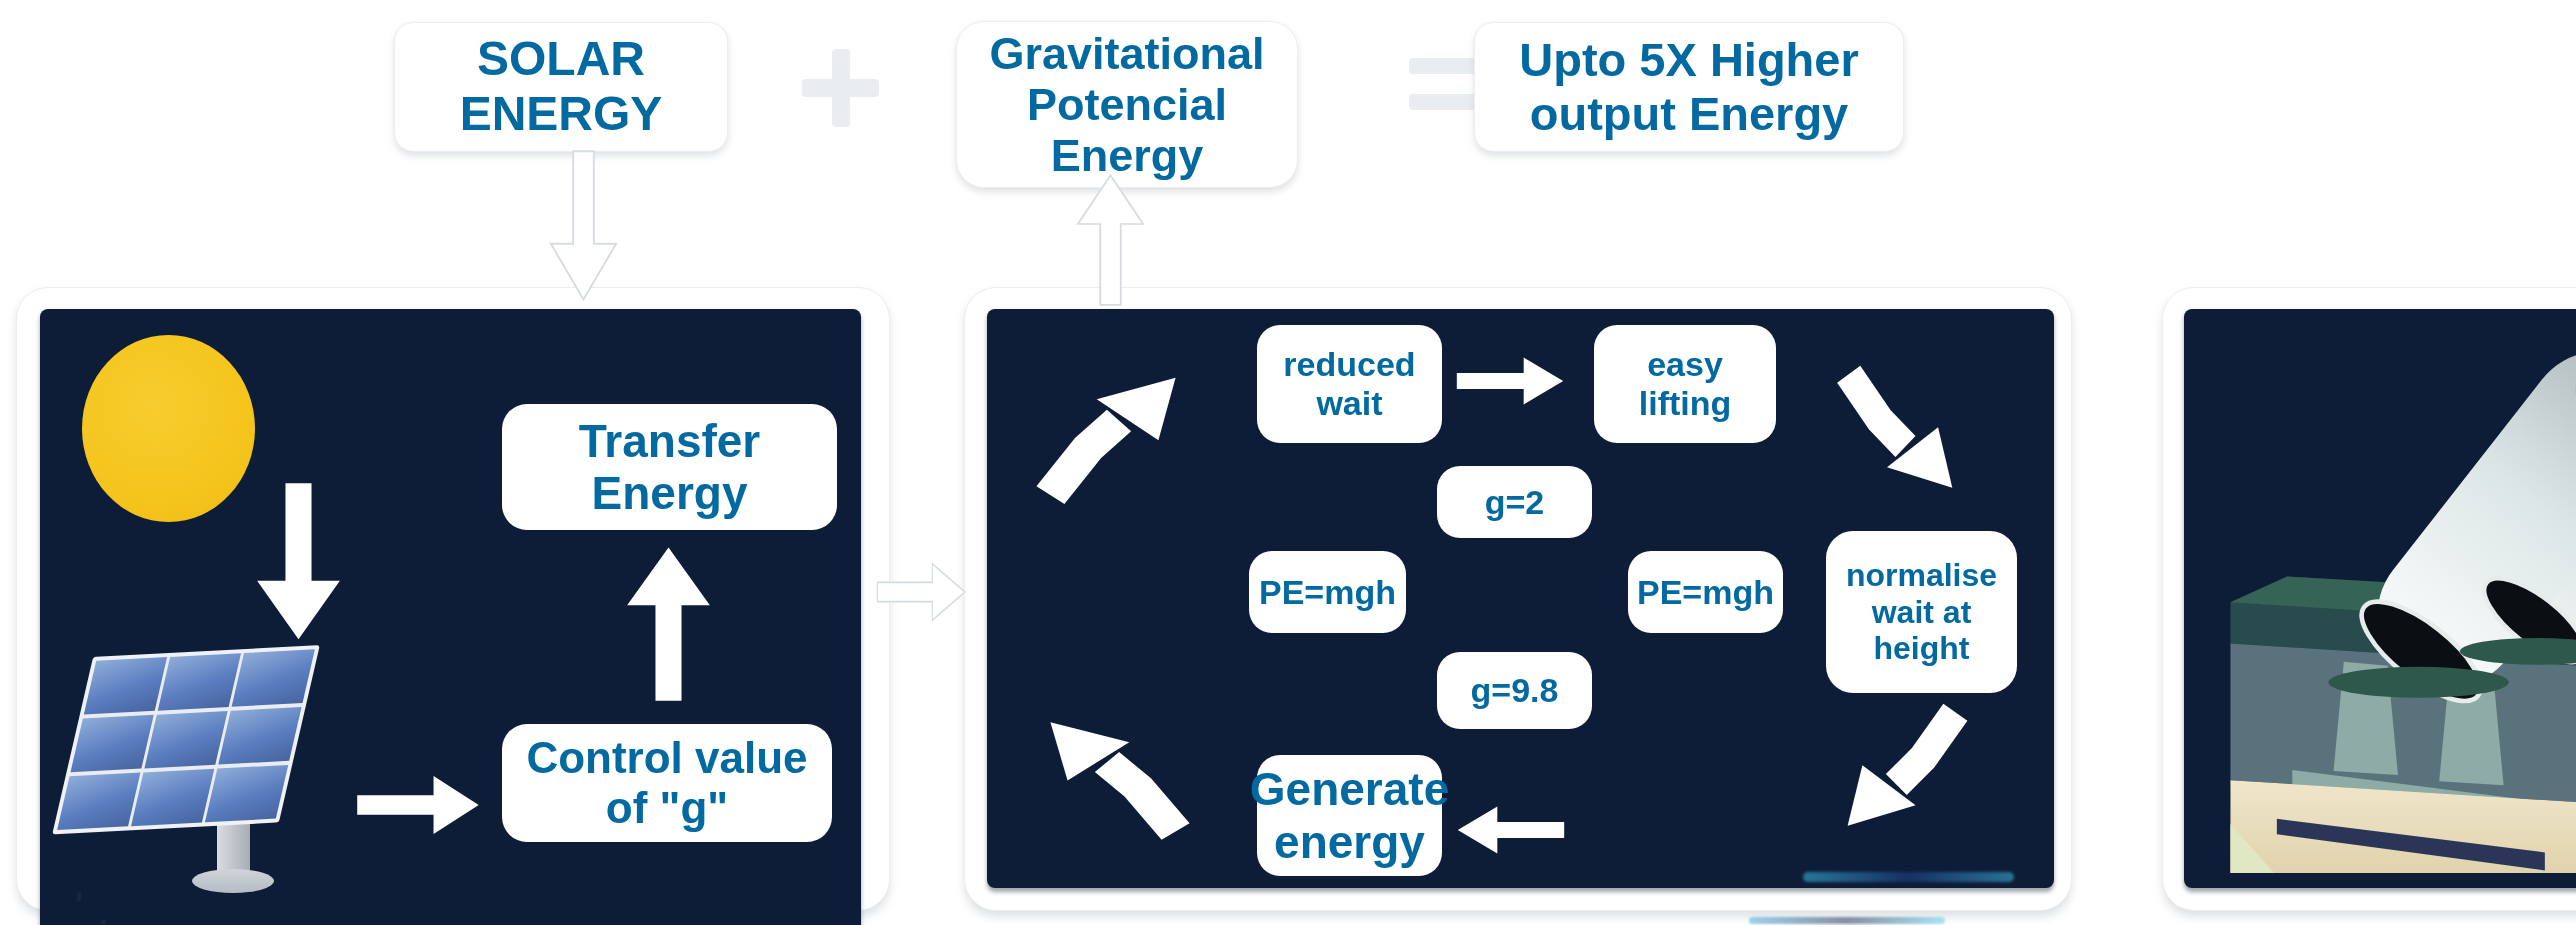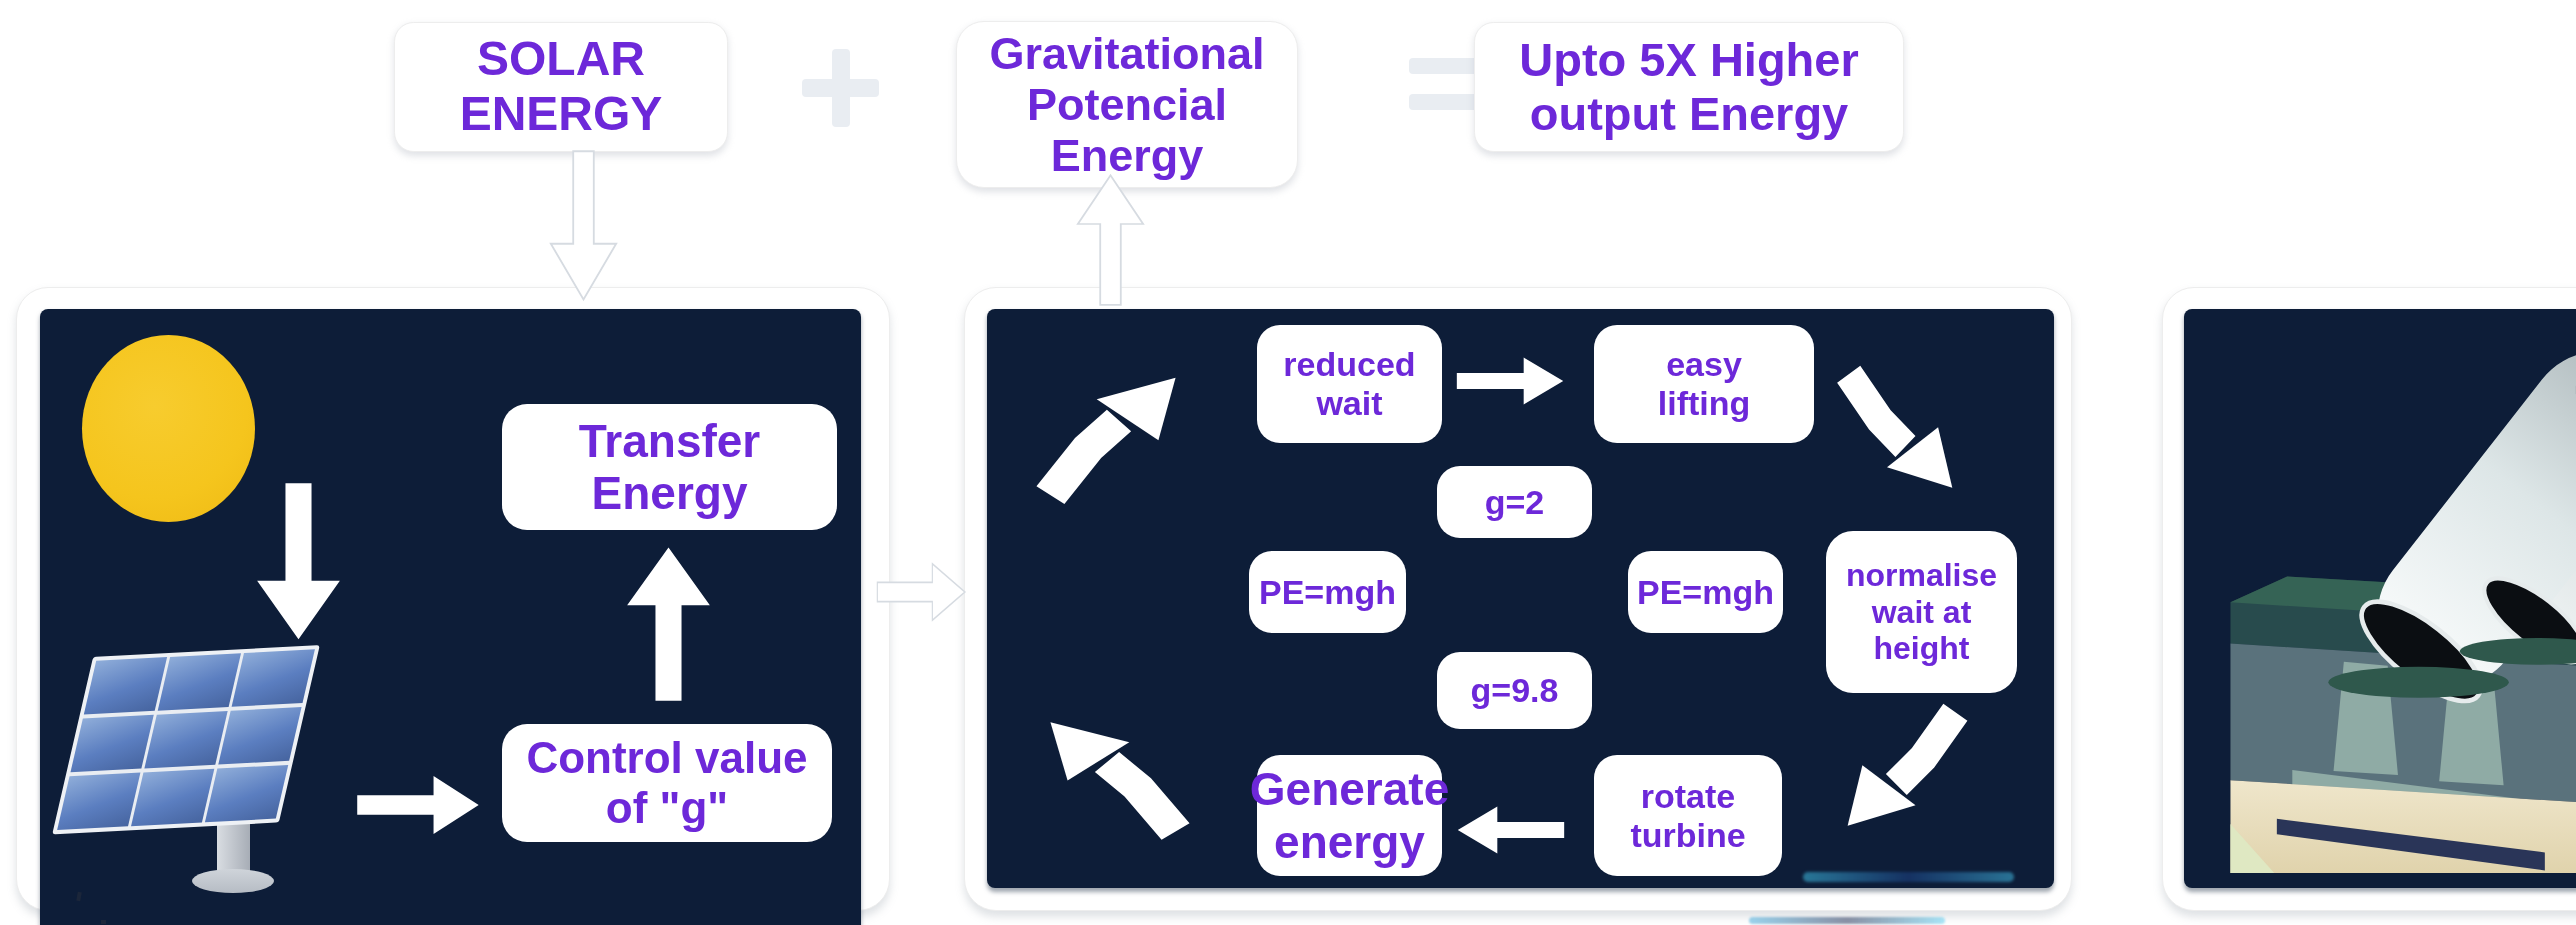--- a/index.html
+++ b/index.html
@@ -1,20 +1,20 @@
 <!DOCTYPE html>
 <html style="font-size:8.2px"><head>
 <meta charset="utf-8">
 <style>
   html,body{margin:0;padding:0;background:#ffffff;}
   .stage{position:relative;width:3014px;height:925px;background:#ffffff;overflow:hidden;
          font-family:"Liberation Sans", sans-serif;}
   .abs{position:absolute;}
   .ml{white-space:pre-line;}
-  .wbox{background:#ffffff;color:#6d28d9;font-weight:700;display:flex;align-items:center;
+  .wbox{background:#ffffff;color:#0369a1;font-weight:700;display:flex;align-items:center;
         justify-content:center;text-align:center;line-height:1.14;}
   .hdr-box{border:1.5px solid #ededed;border-radius:19.6px;
            box-shadow:0 3.1px 7.2px rgba(160,168,180,.33);}
   .card{background:#ffffff;border:1.5px solid #ededed;border-radius:32px;
         box-shadow:0 5.2px 8.2px rgba(140,150,162,.28);}
   .navy{background:#0d1d38;border-radius:8px;box-shadow:0 3.1px 4.6px rgba(80,92,110,.55);}
   .cycle-box{border-radius:23px;}
   .bar{position:absolute;background:#e9edf2;border-radius:4.1px;}
   svg{display:block;width:100%;height:100%;}
   .sun{border-radius:50%;background:radial-gradient(circle at 42% 38%, #f7cc2e 0%, #f5c51d 60%, #eeb914 100%);}
@@ -129,21 +129,21 @@
 
     <div class="abs wbox ml cycle-box" style="left:270px;top:15.5px;width:185px;height:118px;font-size:34px;">reduced
 wait</div>
 
     <div class="abs" style="left:467px;top:43px;width:113px;height:58px;">
       <svg viewBox="0 0 240 124" preserveAspectRatio="none">
         <path d="M6 45 H148 V12 L232 62 L148 112 V79 H6 Z" fill="#ffffff"></path>
       </svg>
     </div>
 
-    <div class="abs wbox ml cycle-box" style="left:607px;top:15.5px;width:220px;height:118px;font-size:34px;">easy
+    <div class="abs wbox ml cycle-box" style="left:607px;top:15.5px;width:182px;height:118px;font-size:34px;">easy
 lifting</div>
 
     <div class="abs" style="left:839px;top:46px;width:149px;height:155px;transform:scaleY(-1);">
       <svg viewBox="0 0 210 210" preserveAspectRatio="none">
         <polyline points="32,184 76,122 112,86" stroke="#ffffff" stroke-width="40" fill="none"></polyline>
         <polygon points="178,30 158,112 86,58" fill="#ffffff"></polygon>
       </svg>
     </div>
 
     <div class="abs wbox cycle-box" style="left:450px;top:157px;width:155px;height:72px;font-size:34px;">g=2</div>
@@ -168,22 +168,20 @@
 
     <div class="abs wbox ml cycle-box" style="left:270px;top:446px;width:185px;height:121px;font-size:46px;">Generate
 energy</div>
 
     <div class="abs" style="left:467px;top:492px;width:113px;height:58px;transform:scaleX(-1);">
       <svg viewBox="0 0 240 124" preserveAspectRatio="none">
         <path d="M6 45 H148 V12 L232 62 L148 112 V79 H6 Z" fill="#ffffff"></path>
       </svg>
     </div>
 
-    <div class="abs wbox ml cycle-box" style="left:607px;top:446px;width:188px;height:121px;font-size:34px;">rotate
-turbine</div>
 
     <div class="abs" style="left:837px;top:384px;width:155px;height:155px;transform:scale(-1,-1);">
       <svg viewBox="0 0 210 210" preserveAspectRatio="none">
         <polyline points="32,184 76,122 112,86" stroke="#ffffff" stroke-width="40" fill="none"></polyline>
         <polygon points="178,30 158,112 86,58" fill="#ffffff"></polygon>
       </svg>
     </div>
 
     <div class="abs smudge" style="left:816px;top:563px;width:211px;height:10.3px;
                 background:linear-gradient(90deg,rgba(63,192,230,.55),rgba(30,70,140,.5),rgba(70,200,240,.5));"></div>

